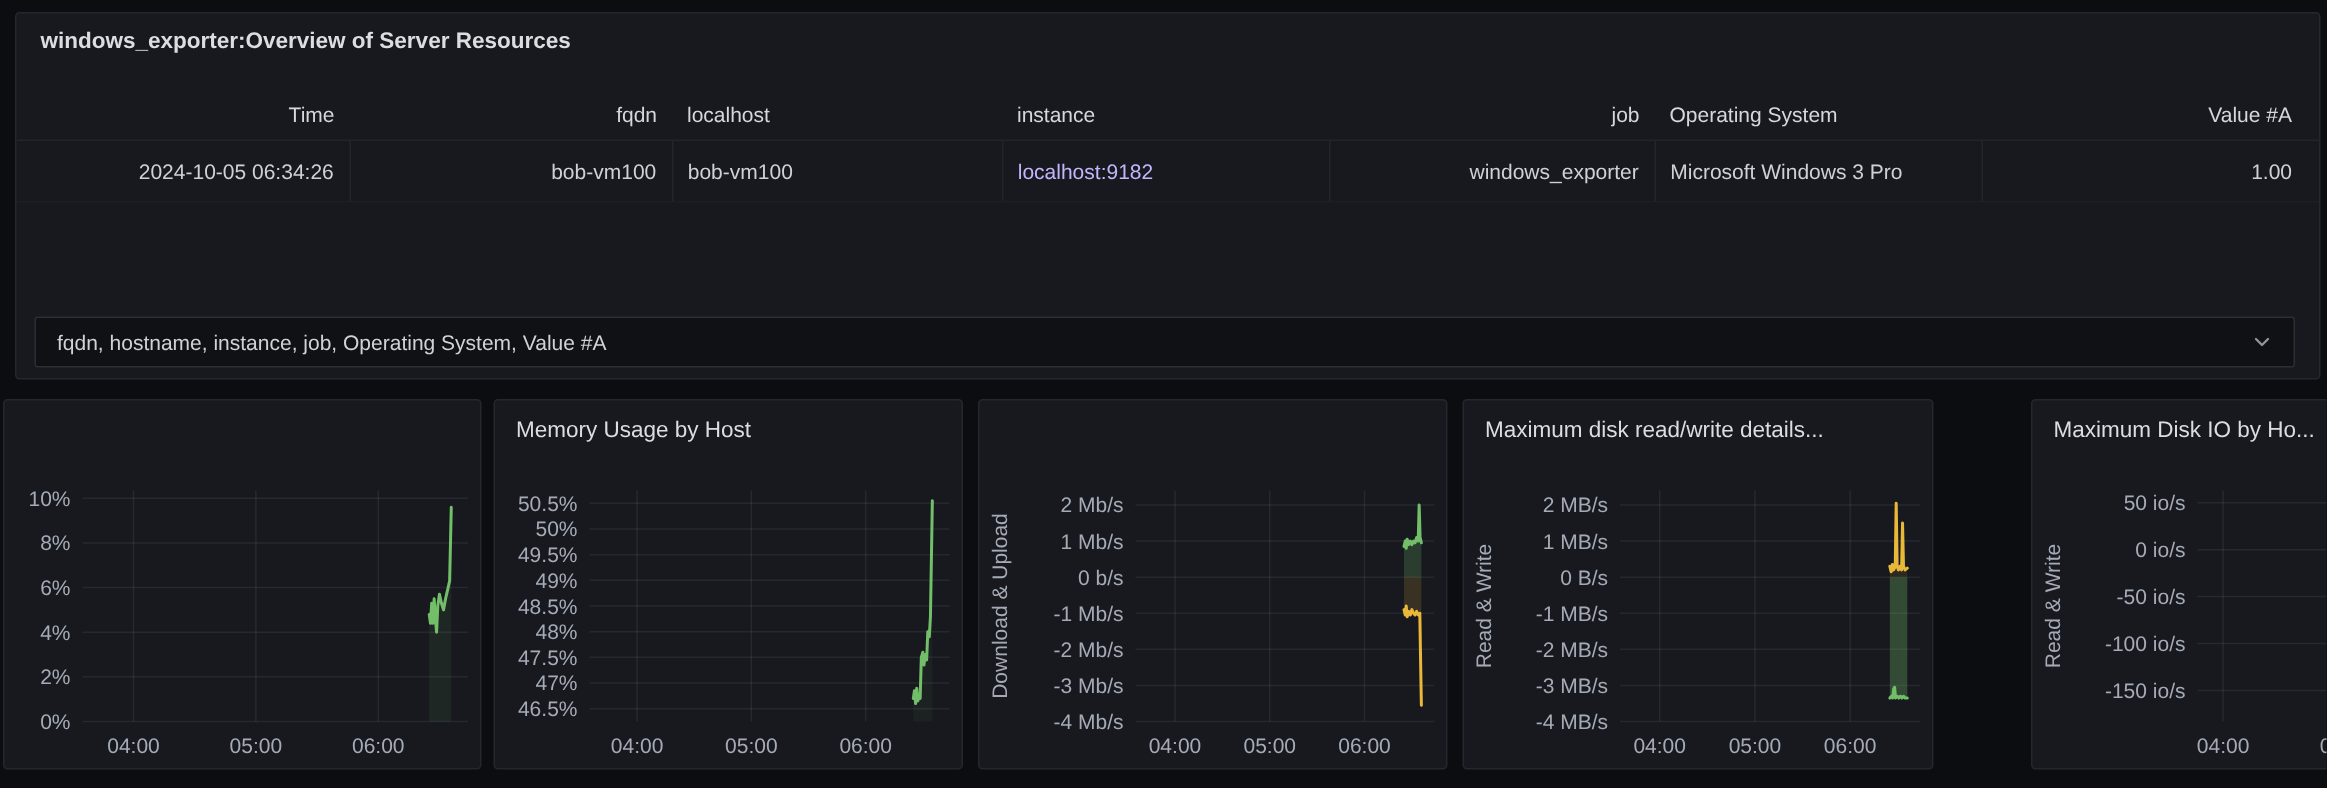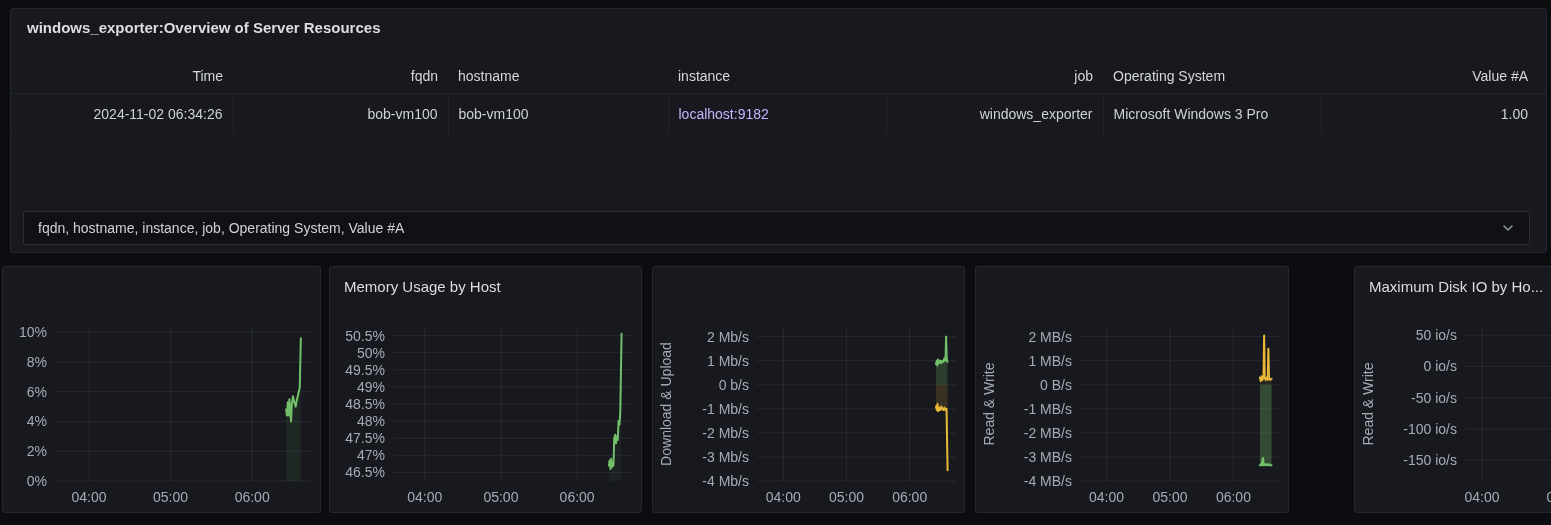--- a/index.html
+++ b/index.html
@@ -72,30 +72,30 @@
         <col class="c2">
         <col class="c3">
       <col class="c4">
         <col class="c5">
         <col class="c6">
     </colgroup>
     <thead>
       <tr>
         <th class="ar">Time</th>
         <th class="ar">fqdn</th>
-        <th class="al">hostname</th>
+        <th class="al">localhost</th>
         <th class="al">instance</th>
         <th class="ar">job</th>
         <th class="al">Operating System</th>
         <th class="ar">Value #A</th>
       </tr>
     </thead>
     <tbody>
       <tr>
-        <td class="ar">2024-11-02 06:34:26</td>
+        <td class="ar">2024-10-05 06:34:26</td>
         <td class="ar">bob-vm100</td>
         <td class="al">bob-vm100</td>
         <td class="al">
           <a href="#">localhost:9182</a>
         </td>
         <td class="ar">windows_exporter</td>
         <td class="al">Microsoft Windows 3 Pro</td>
         <td class="ar">1.00</td>
       </tr>
     </tbody>
@@ -195,20 +195,21 @@
         <text x="96" y="219" text-anchor="end" class="tick">-4 Mb/s</text>
         <text x="18" y="137" text-anchor="middle" class="axlbl" transform="rotate(-90 18 137)">Download &amp; Upload</text>
         <path d="M282.99470899470896,117.75L282.99470899470896,97.29687500000001L283.837037037037,93.6875L284.46878306878307,98.50000000000001L285.1005291005291,92.48437500000001L286.1534391534392,96.09375L287.2063492063492,93.6875L288.25925925925924,96.09375L289.3121693121693,93.6875L290.3650793650794,94.890625L291.4179894179894,91.28125000000001L292.47089947089944,93.6875L293.1026455026455,69.625L293.73439153439153,91.28125000000001L294.5767195767196,94.890625L294.5767195767196,117.75Z" fill="#73BF69" fill-opacity="0.22" stroke="none"></path>
         <polyline points="282.99470899470896,97.29687500000001 283.837037037037,93.6875 284.46878306878307,98.50000000000001 285.1005291005291,92.48437500000001 286.1534391534392,96.09375 287.2063492063492,93.6875 288.25925925925924,96.09375 289.3121693121693,93.6875 290.3650793650794,94.890625 291.4179894179894,91.28125000000001 292.47089947089944,93.6875 293.1026455026455,69.625 293.73439153439153,91.28125000000001 294.5767195767196,94.890625" fill="none" stroke="#73BF69" stroke-width="2" stroke-linejoin="round" stroke-linecap="round"></polyline>
         <path d="M282.99470899470896,117.75L282.99470899470896,139.40625L283.837037037037,143.015625L284.46878306878307,137L285.1005291005291,144.21875L286.1534391534392,140.609375L287.2063492063492,143.015625L288.25925925925924,139.40625L289.3121693121693,141.8125L290.3650793650794,143.015625L291.4179894179894,140.609375L292.47089947089944,143.015625L293.5238095238095,141.8125L294.5767195767196,203.171875L294.5767195767196,117.75Z" fill="#EAB839" fill-opacity="0.16" stroke="none"></path>
         <polyline points="282.99470899470896,139.40625 283.837037037037,143.015625 284.46878306878307,137 285.1005291005291,144.21875 286.1534391534392,140.609375 287.2063492063492,143.015625 288.25925925925924,139.40625 289.3121693121693,141.8125 290.3650793650794,143.015625 291.4179894179894,140.609375 292.47089947089944,143.015625 293.5238095238095,141.8125 294.5767195767196,203.171875" fill="none" stroke="#EAB839" stroke-width="2" stroke-linejoin="round" stroke-linecap="round"></polyline>
       </svg>
     </div>
 </section>
 <section class="panel chart-panel cp3">
+  <div class="chart-title">Maximum disk read/write details...</div>
   <div class="chart">
       <svg width="312" height="245">
         <line x1="130.45502645502646" y1="60" x2="130.45502645502646" y2="214" class="grid"></line>
         <text x="130.45502645502646" y="235" text-anchor="middle" class="tick">04:00</text>
         <line x1="193.94708994708995" y1="60" x2="193.94708994708995" y2="214" class="grid"></line>
         <text x="193.94708994708995" y="235" text-anchor="middle" class="tick">05:00</text>
         <line x1="257.4391534391534" y1="60" x2="257.4391534391534" y2="214" class="grid"></line>
         <text x="257.4391534391534" y="235" text-anchor="middle" class="tick">06:00</text>
         <line x1="104" y1="69.625" x2="304" y2="69.625" class="grid"></line>
         <text x="96" y="74.625" text-anchor="end" class="tick">2 MB/s</text>

